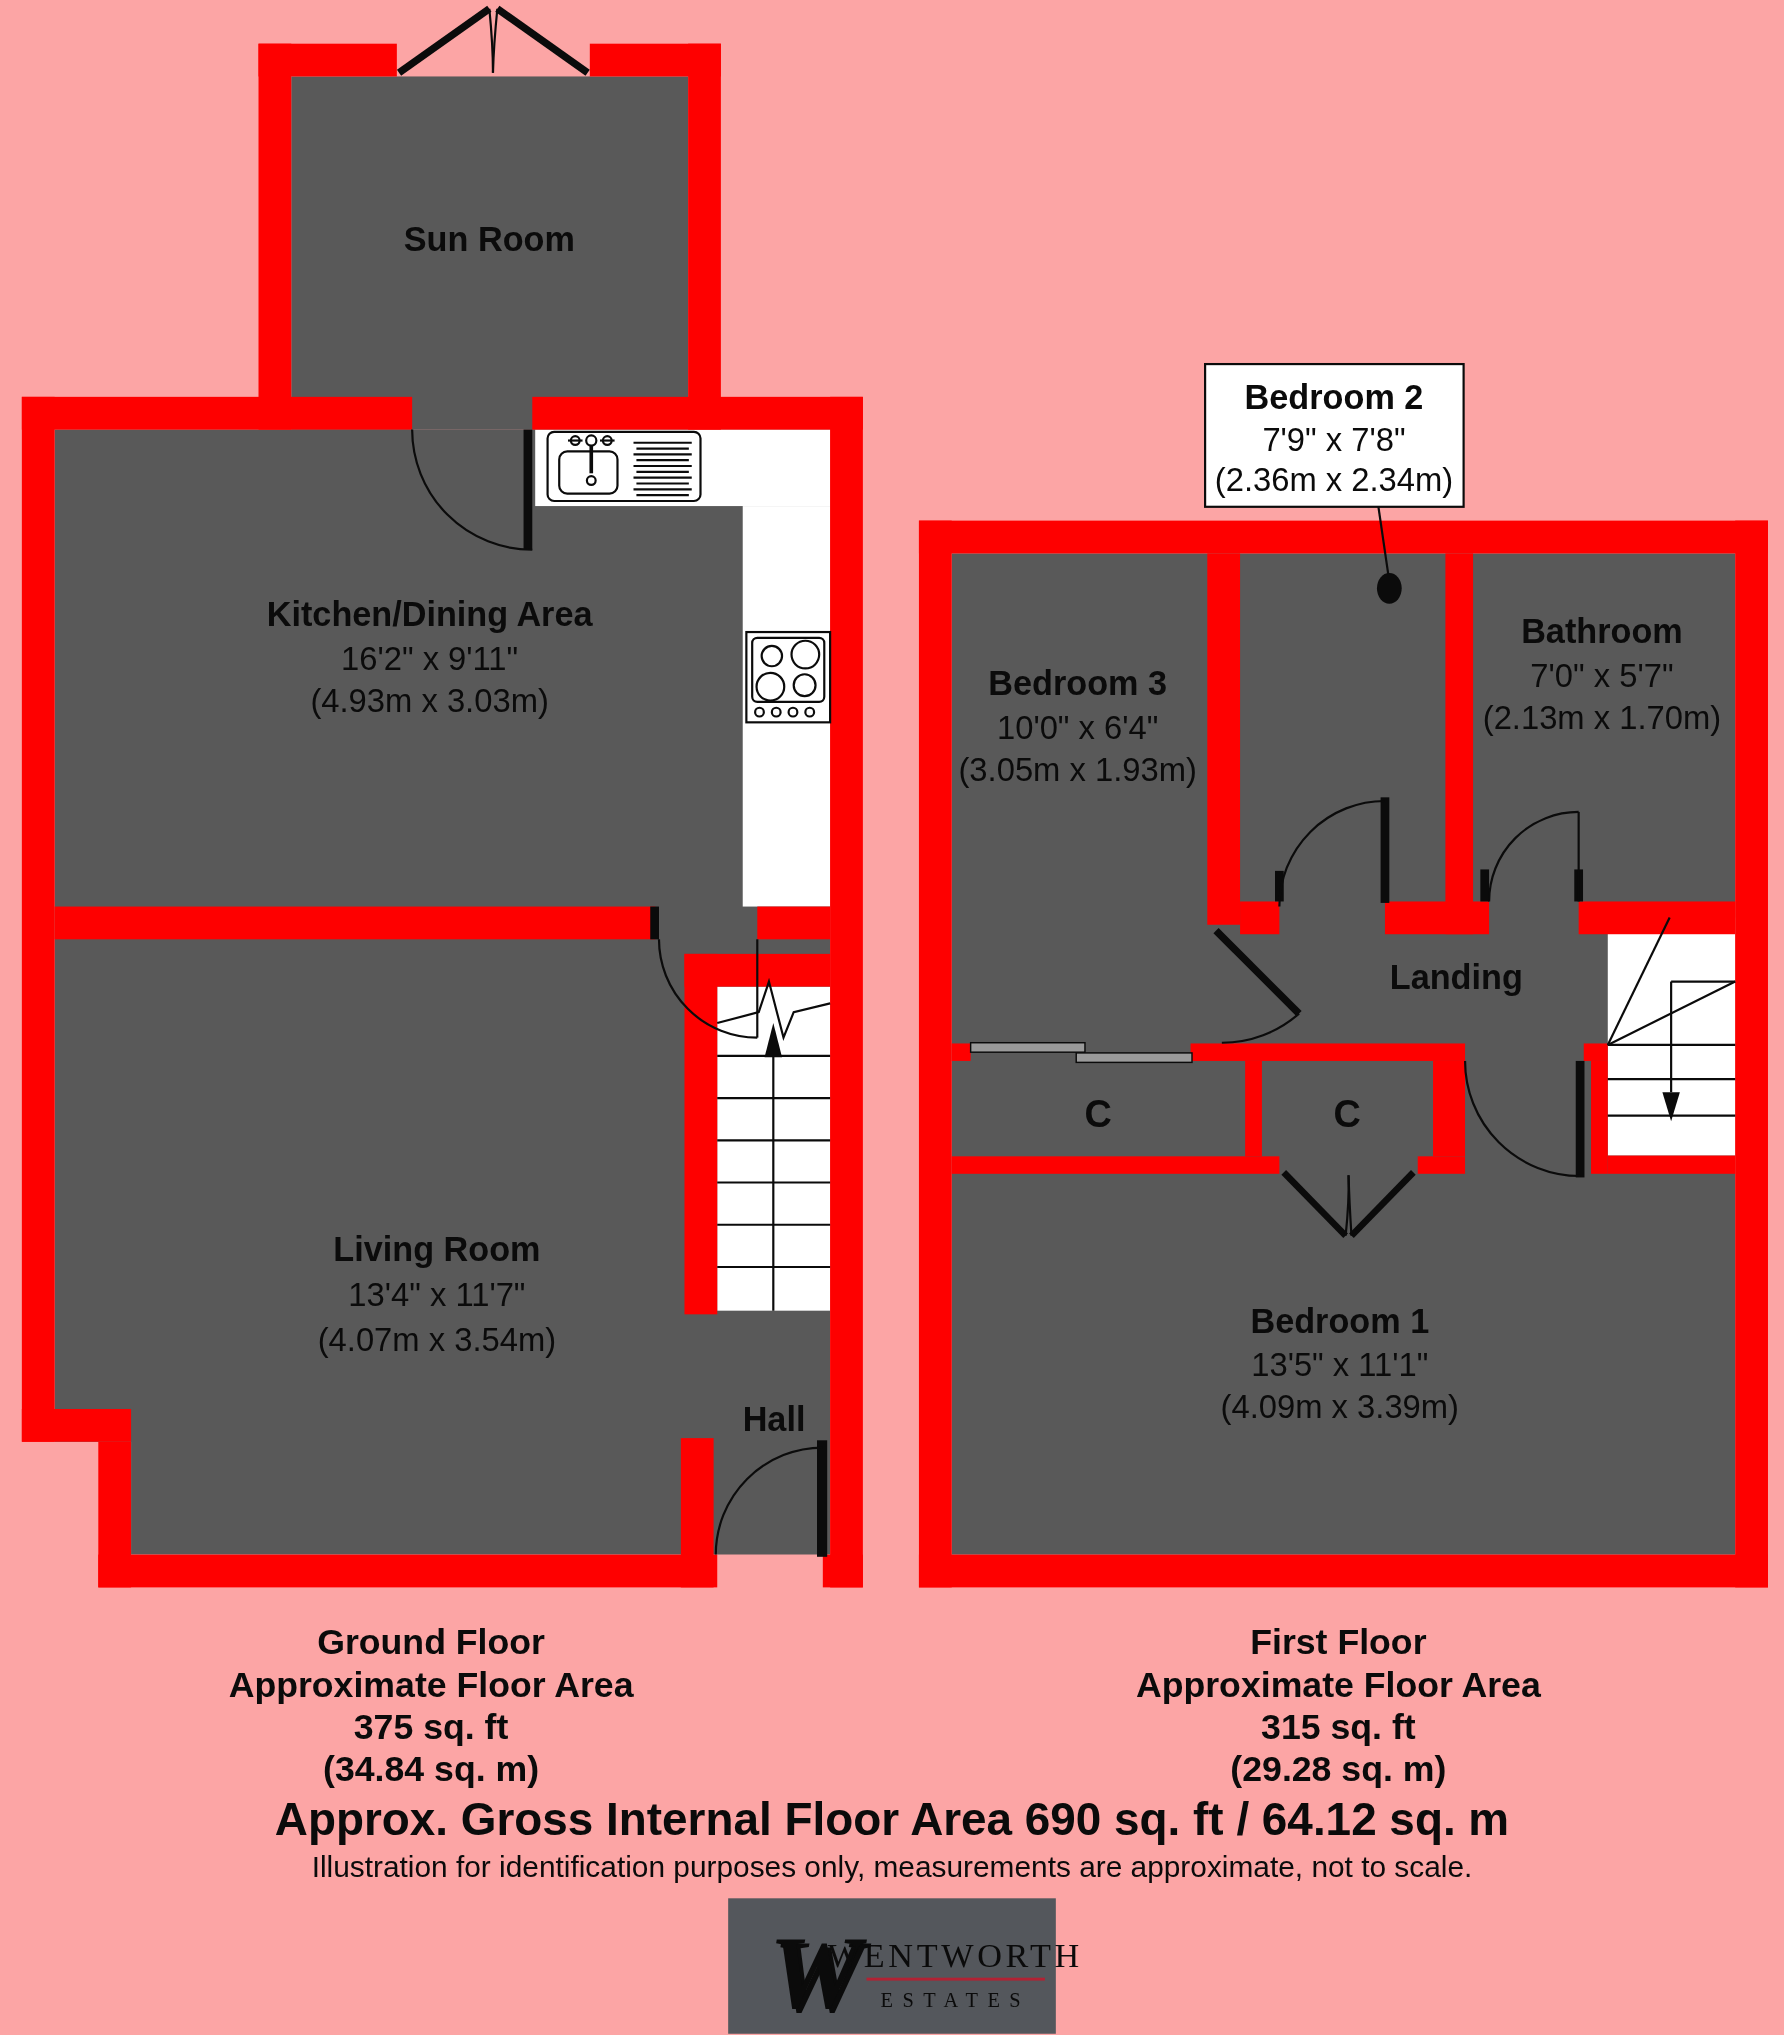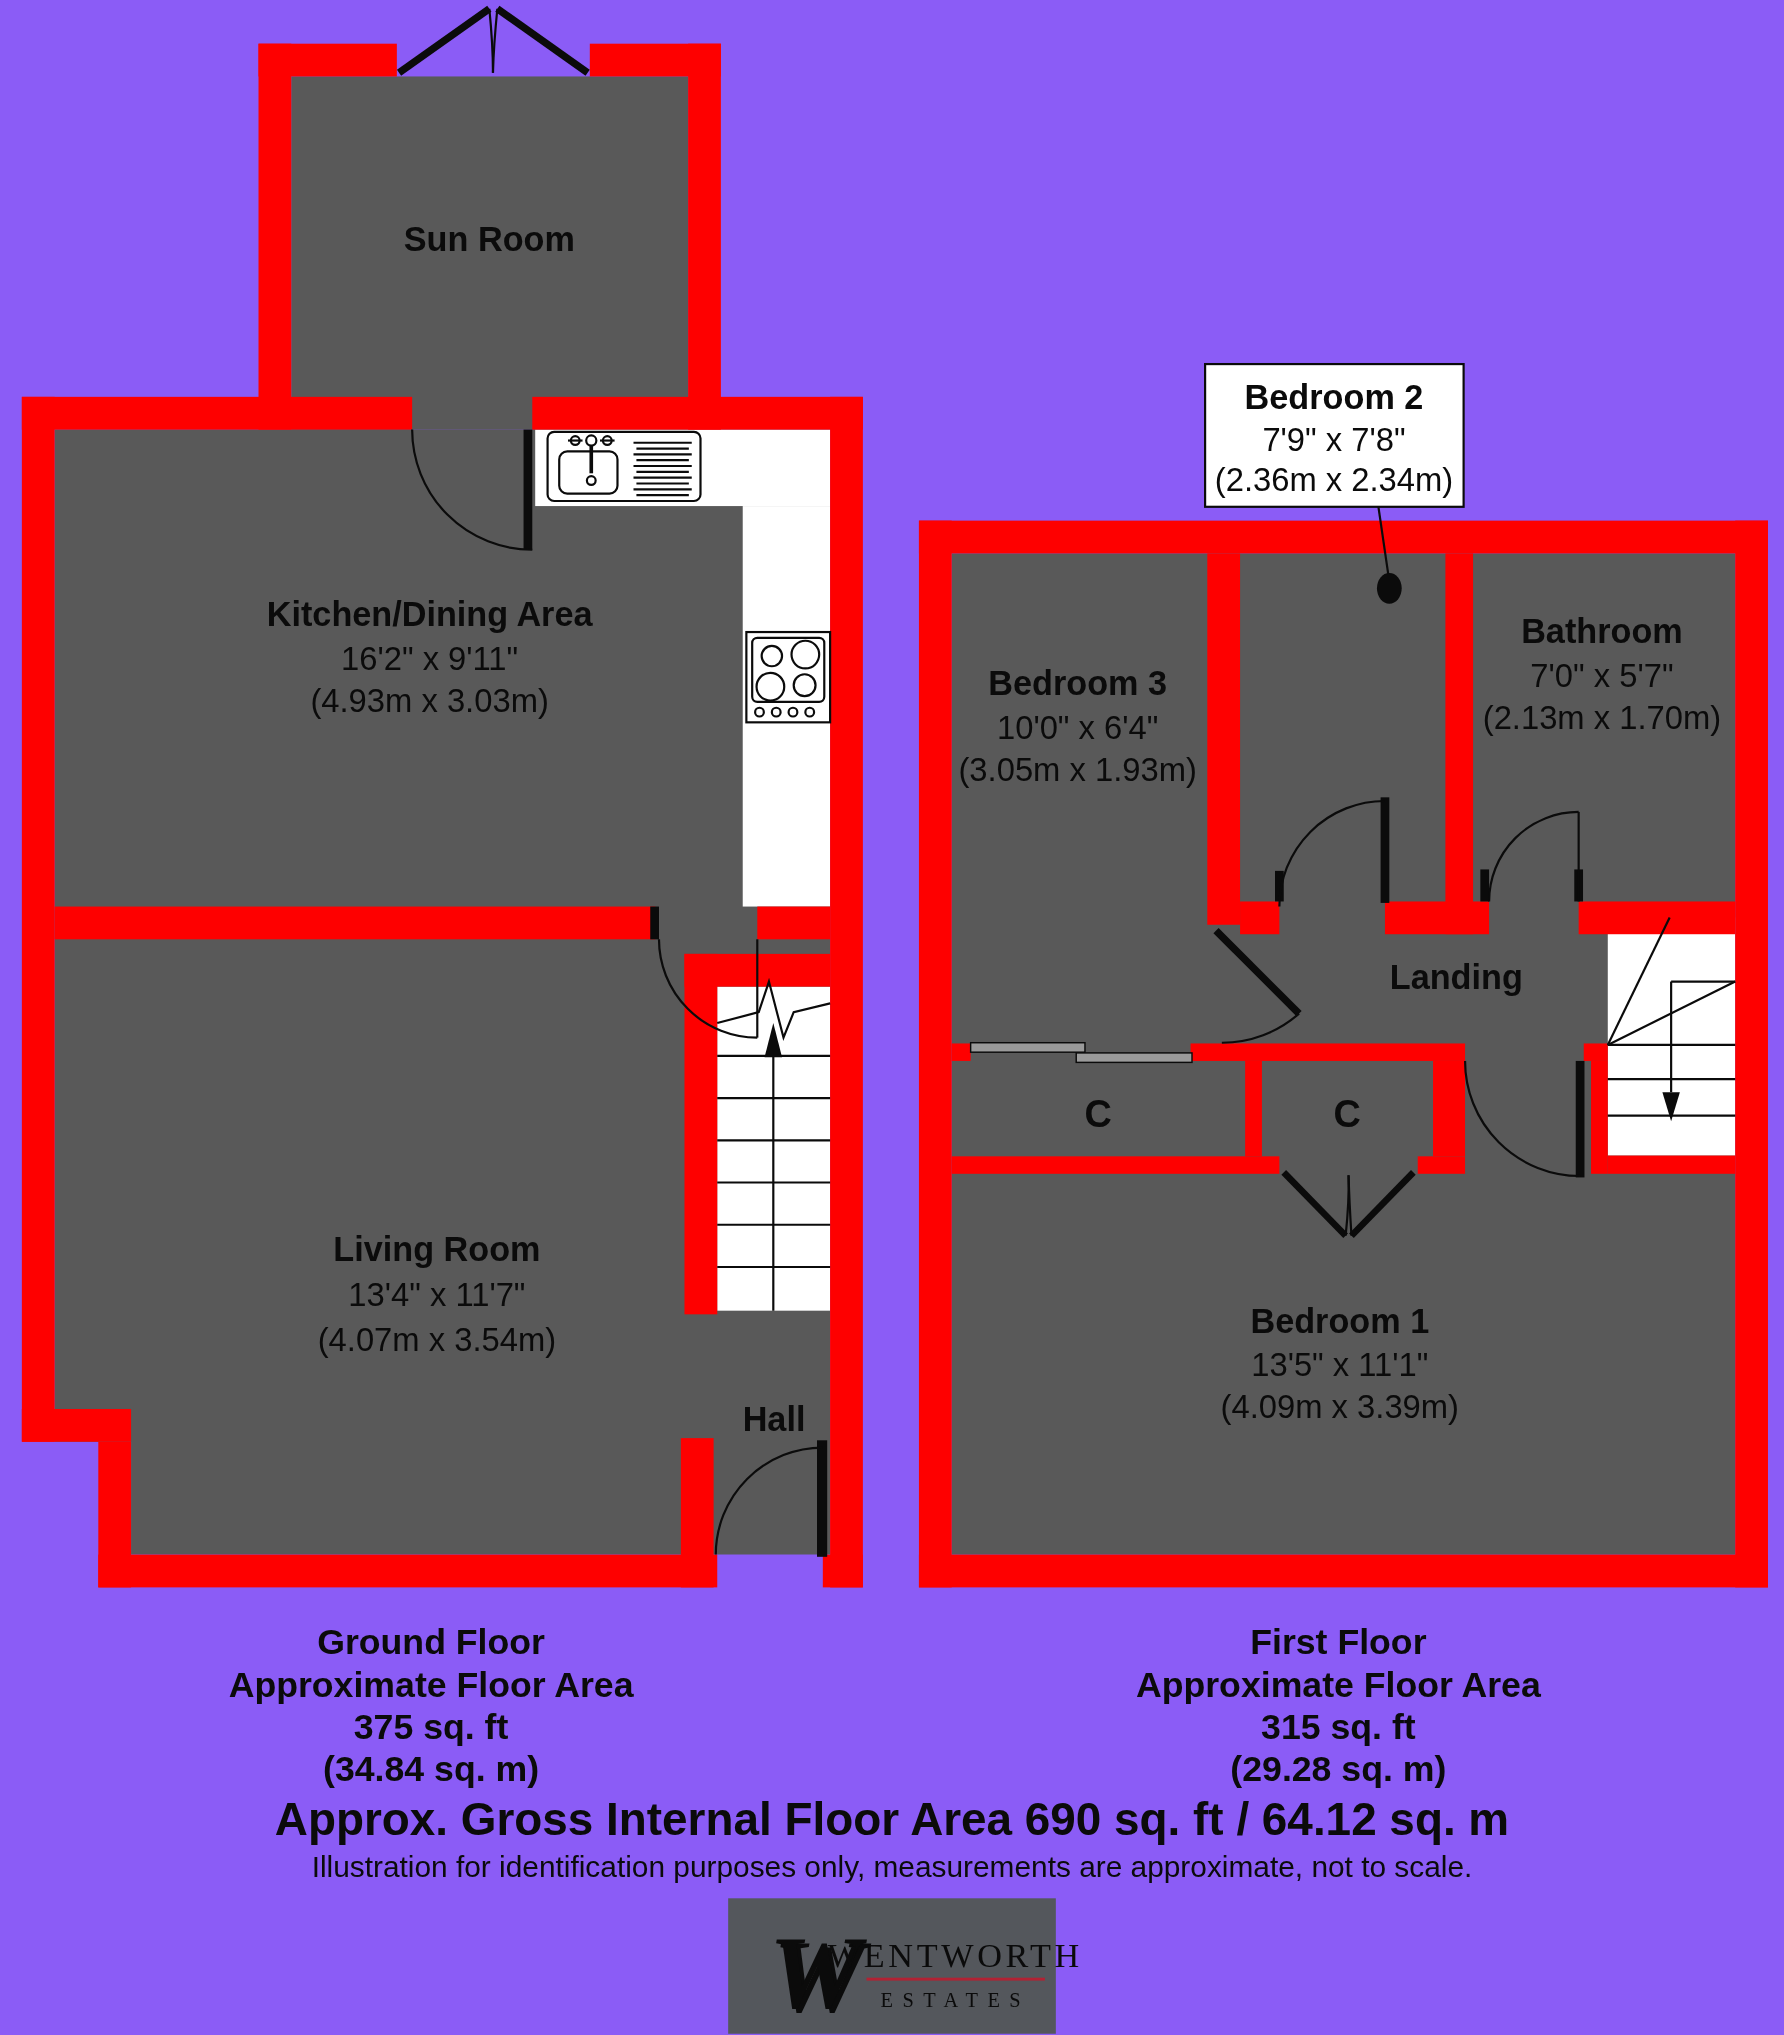--- a/index.html
+++ b/index.html
@@ -1,16 +1,16 @@
 <!DOCTYPE html>
 <html style="font-size:11.7px"><head>
 <meta charset="utf-8">
 <style>
   html,body{margin:0;padding:0;background:#ffffff;}
-  .page{width:100%;max-width:1784px;margin:0 auto;background:#8b5cf6;}
+  .page{width:100%;max-width:1784px;margin:0 auto;background:#fca5a5;}
   svg{display:block;width:100%;height:auto;}
   text{font-family:"Liberation Sans","DejaVu Sans",sans-serif;fill:#0b0b0b;}
   .room-name{font-weight:bold;font-size:47px;}
   .room-dim{font-size:45px;}
   .c-label{font-weight:bold;font-size:52px;}
   .footer-line{font-weight:bold;font-size:49px;}
   .big-line{font-weight:bold;font-size:63px;}
   .small-line{font-size:41px;}
   .wall{fill:#fe0000;}
   .floor{fill:#595959;}

